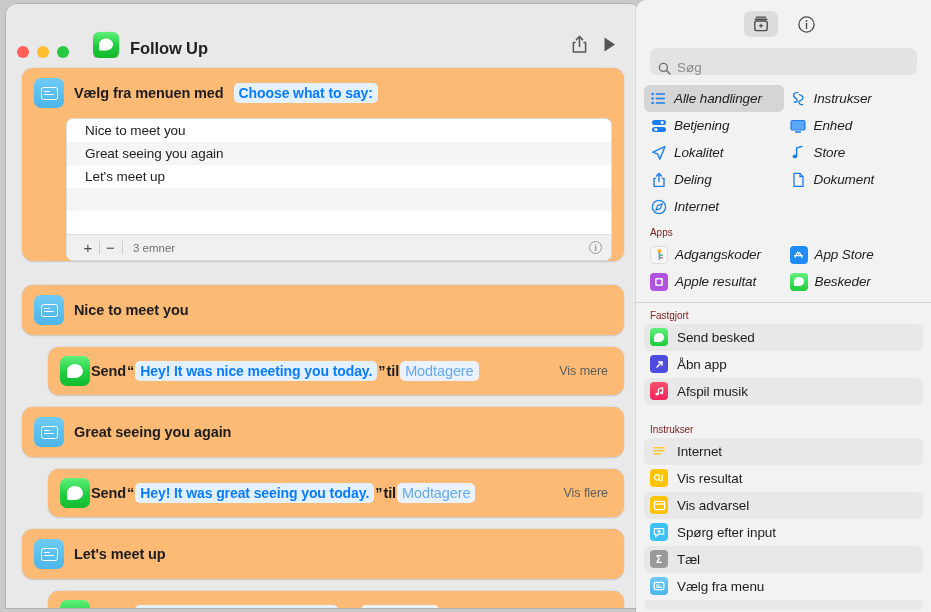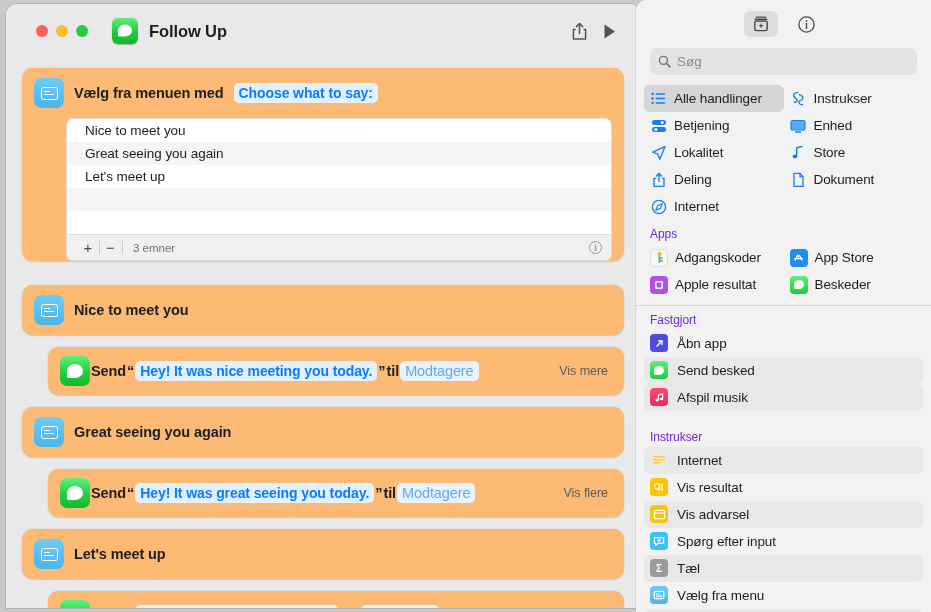--- a/index.html
+++ b/index.html
@@ -26,22 +26,22 @@
     overflow: hidden;
     box-shadow: 0 0 0 0.5px rgba(0,0,0,0.22);
   }
 
   
   #titlebar {
     position: relative;
     height: 54px;
     background: #e9e9e9;
     display: flex;
-    align-items: center;
-    padding: 0 16px 0 30px;
+    align-items: flex-end;
+    padding: 0 16px 0 11px;
   }
   .traffic { display: flex; gap: 8px; align-items: center; }
   .tl { width: 12px; height: 12px; border-radius: 50%; }
   .tl.red    { background: #ff5f57; }
   .tl.yellow { background: #febc2e; }
   .tl.green  { background: #28c840; }
 
   .app-badge {
     width: 26px; height: 26px;
     border-radius: 6px;
@@ -241,21 +241,21 @@
     border-radius: 6px;
     cursor: default;
   }
   .lib-tool.active { background: #dddddd; }
 
   #search-wrap { padding: 0 14px 10px 14px; }
   #search-field {
     height: 27px;
     background: #e3e3e3;
     border-radius: 7px;
-    display: flex; align-items: center;
+    display: flex; align-items: flex-end;
     padding: 0 8px;
     gap: 6px;
   }
   #search-input {
     border: 0; outline: 0; background: transparent;
     font-family: "Liberation Sans", sans-serif;
     font-size: 13.5px;
     color: #1d1d1f;
     width: 100%;
   }
@@ -276,31 +276,32 @@
     display: flex; align-items: center; gap: 7px;
     height: 27px;
     padding: 0 6px;
     border-radius: 6px;
     font-size: 13.5px;
     color: #1d1d1f;
     letter-spacing: -0.1px;
     cursor: default;
     white-space: nowrap;
     overflow: hidden;
+    font-style: italic;
   }
   .cat-item.selected { background: #d5d5d5; }
   .cat-ico {
     width: 17px; height: 17px;
     flex: 0 0 17px;
     display: flex; align-items: center; justify-content: center;
   }
 
   .section-label {
-    font-size: 12px;
-    color: #6d28d9;
+    font-size: 10px;
+    color: #7f1d1d;
     padding: 7px 14px 3px 14px;
     letter-spacing: -0.05px;
   }
   .row-item {
     display: flex; align-items: center; gap: 9px;
     height: 27px;
     margin: 0 8px;
     padding: 0 6px;
     border-radius: 6px;
     font-size: 13.5px;
@@ -661,35 +662,35 @@
             <span style="width:10px;height:9px;background:#fff;border-radius:50% 50% 50% 12%;display:block;"></span>
           </span>
           <span>Beskeder</span>
         </div>
       </div>
 
       <div class="sep-line"></div>
 
       <div class="section-label">Fastgjort</div>
 
+      <div class="row-item zebra">
+        <span class="app-ico" style="background:linear-gradient(180deg,#5ef07a,#1ecb3c);">
+          <span style="width:10px;height:9px;background:#fff;border-radius:50% 50% 50% 12%;display:block;"></span>
+        </span>
+        <span>Send besked</span>
+      </div>
+
       <div class="row-item">
         <span class="app-ico" style="background:#4f4ae0;">
           <svg width="11" height="11" viewBox="0 0 11 11">
             <path d="M3 8 L8 3" stroke="#fff" stroke-width="1.4" stroke-linecap="round"></path>
             <path d="M4.6 3 H8 V6.4" stroke="#fff" stroke-width="1.4" fill="none" stroke-linecap="round" stroke-linejoin="round"></path>
           </svg>
         </span>
         <span>Åbn app</span>
-      </div>
-
-      <div class="row-item zebra">
-        <span class="app-ico" style="background:linear-gradient(180deg,#5ef07a,#1ecb3c);">
-          <span style="width:10px;height:9px;background:#fff;border-radius:50% 50% 50% 12%;display:block;"></span>
-        </span>
-        <span>Send besked</span>
       </div>
 
       <div class="row-item zebra">
         <span class="app-ico" style="background:linear-gradient(180deg,#fb4f6e,#f0265a);">
           <svg width="11" height="11" viewBox="0 0 11 11">
             <path d="M8.6 1.8 L4.4 3 V7.6" stroke="#fff" stroke-width="1.2" fill="none" stroke-linecap="round" stroke-linejoin="round"></path>
             <ellipse cx="3.1" cy="8.1" rx="1.7" ry="1.4" fill="#fff"></ellipse>
             <ellipse cx="7.5" cy="7" rx="1.5" ry="1.3" fill="#fff"></ellipse>
             <path d="M8.6 1.8 V7" stroke="#fff" stroke-width="1.2" stroke-linecap="round"></path>
           </svg>

